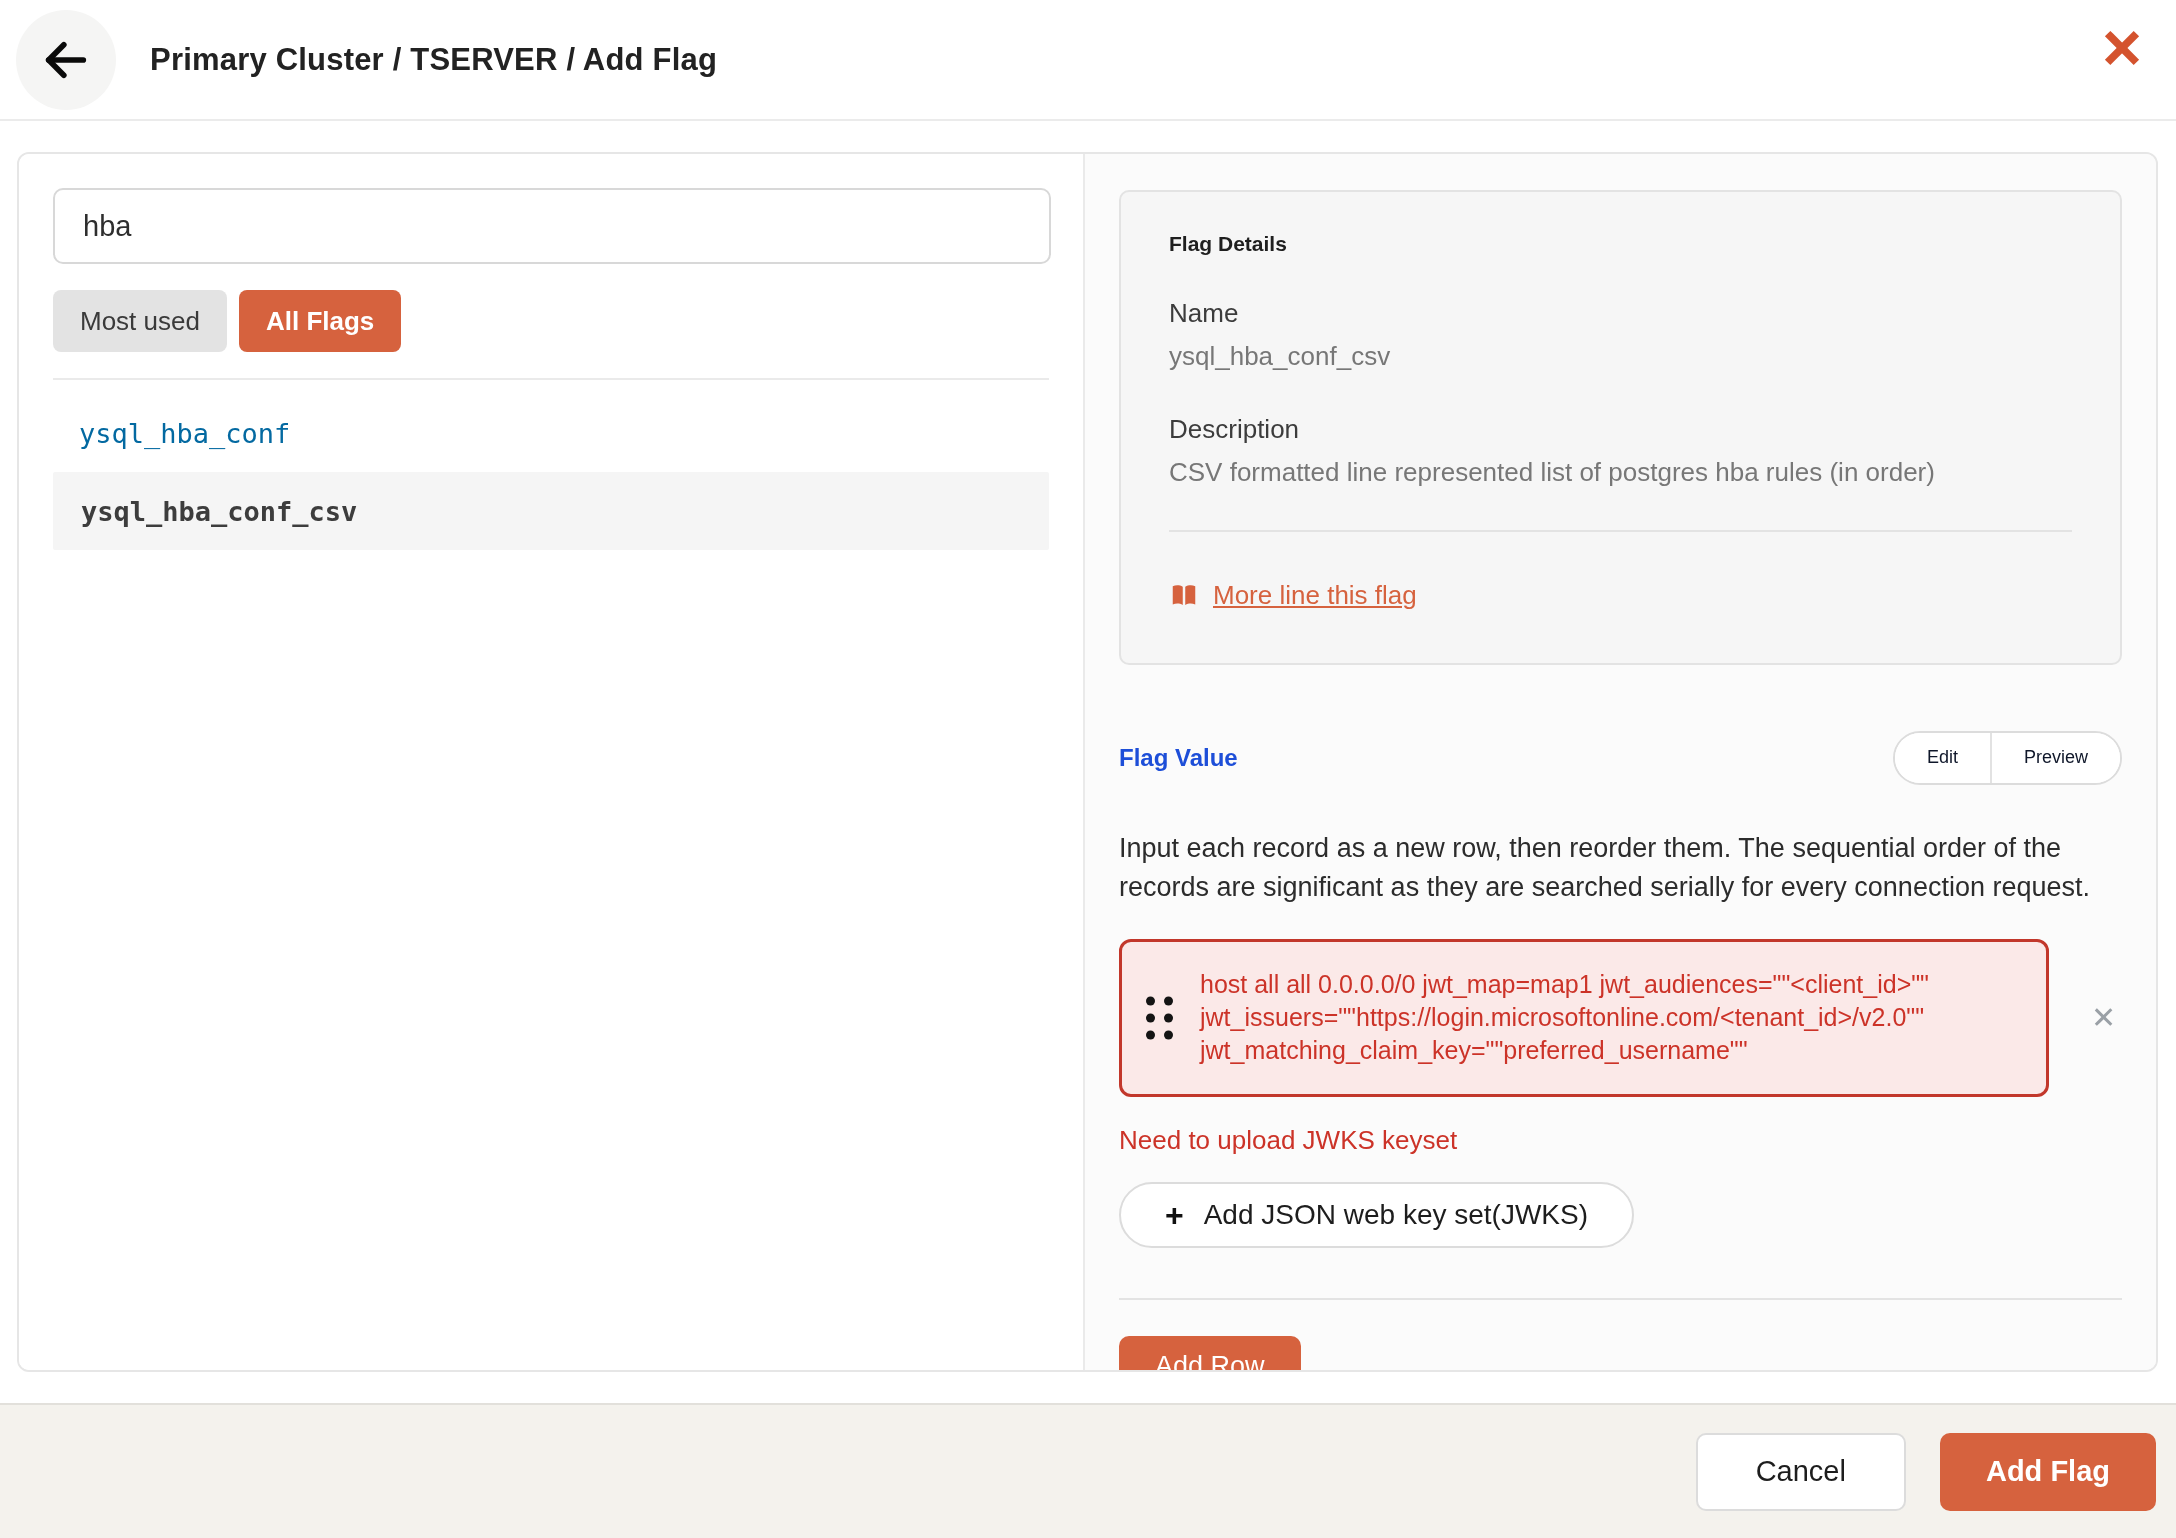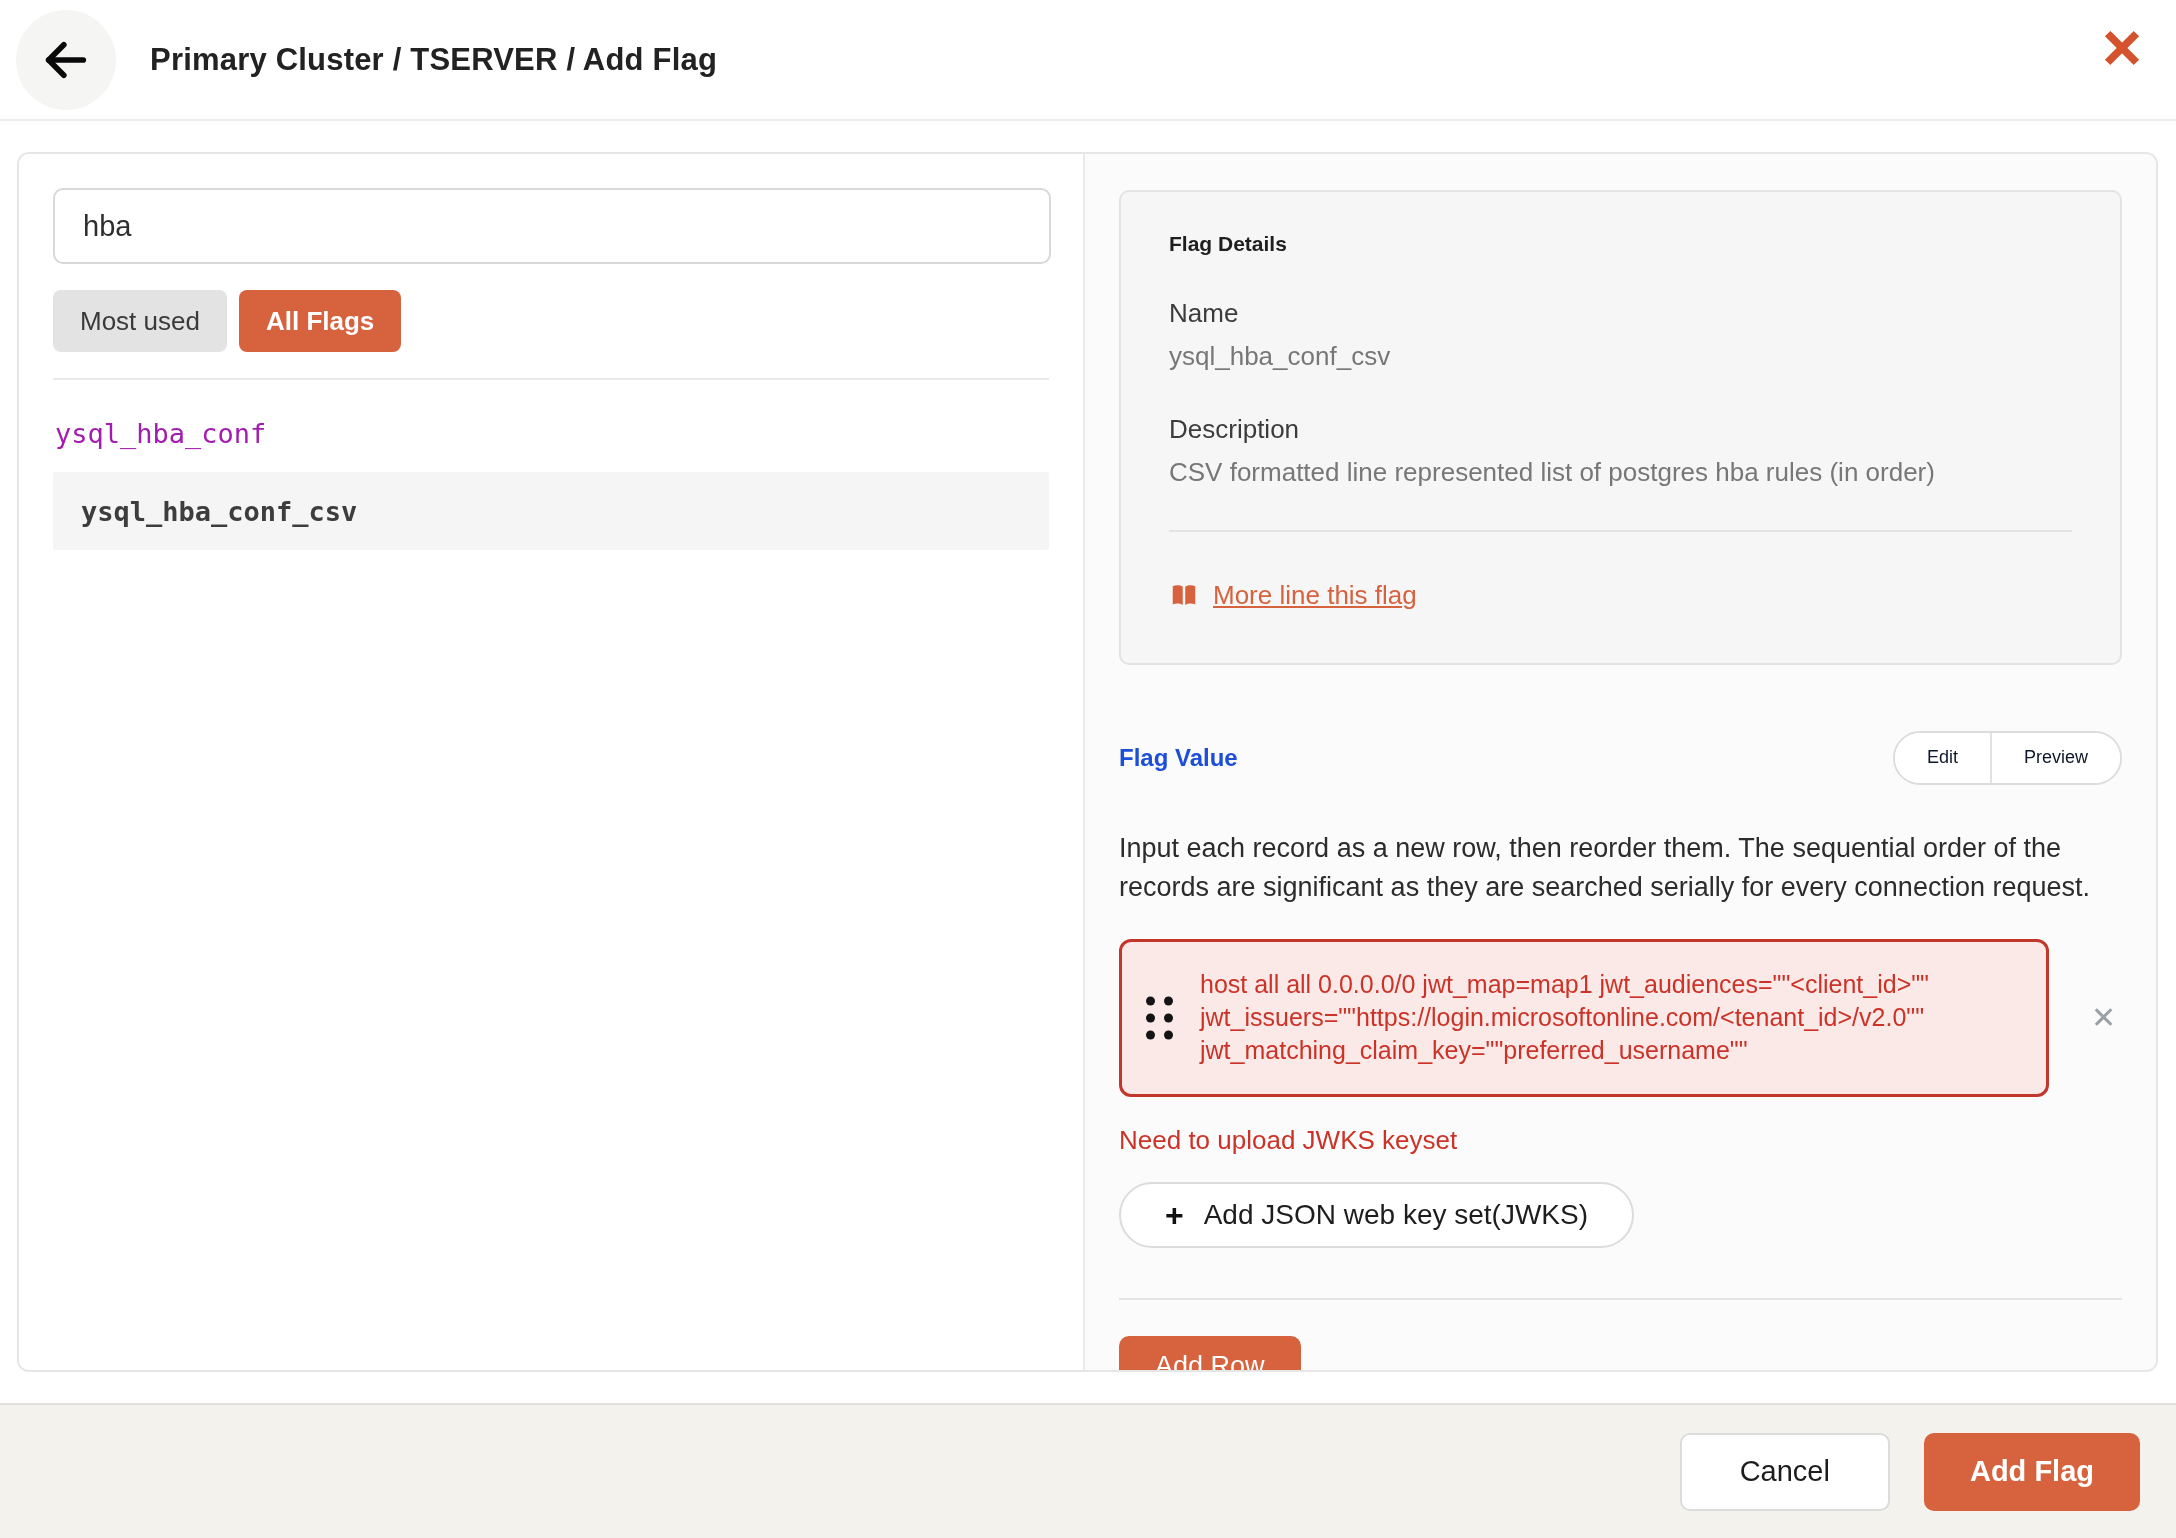--- a/index.html
+++ b/index.html
@@ -52,23 +52,23 @@
   .filter-btn {
     height: 62px; padding: 0 27px; border: none; border-radius: 8px;
     font-size: 26px; cursor: pointer; font-family: "Liberation Sans", sans-serif;
   }
   .filter-btn.inactive { background: #e3e3e3; color: #3a3a3a; }
   .filter-btn.active { background: #d6623e; color: #ffffff; font-weight: bold; }
   .left-divider { border-top: 2px solid #eaeaea; margin: 26px 34px 0 34px; }
   .flag-list { margin-top: 14px; }
   .flag-item {
     font-family: "DejaVu Sans Mono", monospace;
-    font-size: 27px; color: #a21caf;
+    font-size: 27px; color: #0369a1;
     height: 78px; display: flex; align-items: center;
-    padding: 0 36px; cursor: pointer;
+    padding: 0 60px; cursor: pointer;
   }
   .flag-item.selected {
     background: #f5f5f5; font-weight: bold; color: #3d3d3d;
     margin: 0 34px; padding: 0 28px; border-radius: 2px;
   }
 
   
   .right-col { flex: 1; background: #fbfbfb; padding: 36px 34px; overflow: hidden; }
 
   .details-card {
@@ -139,21 +139,21 @@
     margin-top: 36px; height: 62px; padding: 0 36px;
     background: #d6623e; color: #fff; border: none; border-radius: 10px;
     font-size: 27px; cursor: pointer; font-family: "Liberation Sans", sans-serif;
   }
 
   
   .footer {
     position: absolute; left: 0; right: 0; bottom: 0; height: 135px;
     background: #f4f2ed; border-top: 2px solid #e2e0db;
     display: flex; align-items: center; justify-content: flex-end;
-    gap: 24px; padding-right: 36px;
+    gap: 24px; padding-right: 20px;
   }
   .cancel-btn {
     height: 78px; padding: 0 58px; background: #fff;
     border: 2px solid #dcdcdc; border-radius: 10px;
     font-size: 29px; color: #1d1d1d; cursor: pointer;
     font-family: "Liberation Sans", sans-serif;
   }
   .add-flag-btn {
     height: 78px; padding: 0 46px; background: #d6623e;
     border: none; border-radius: 10px;

